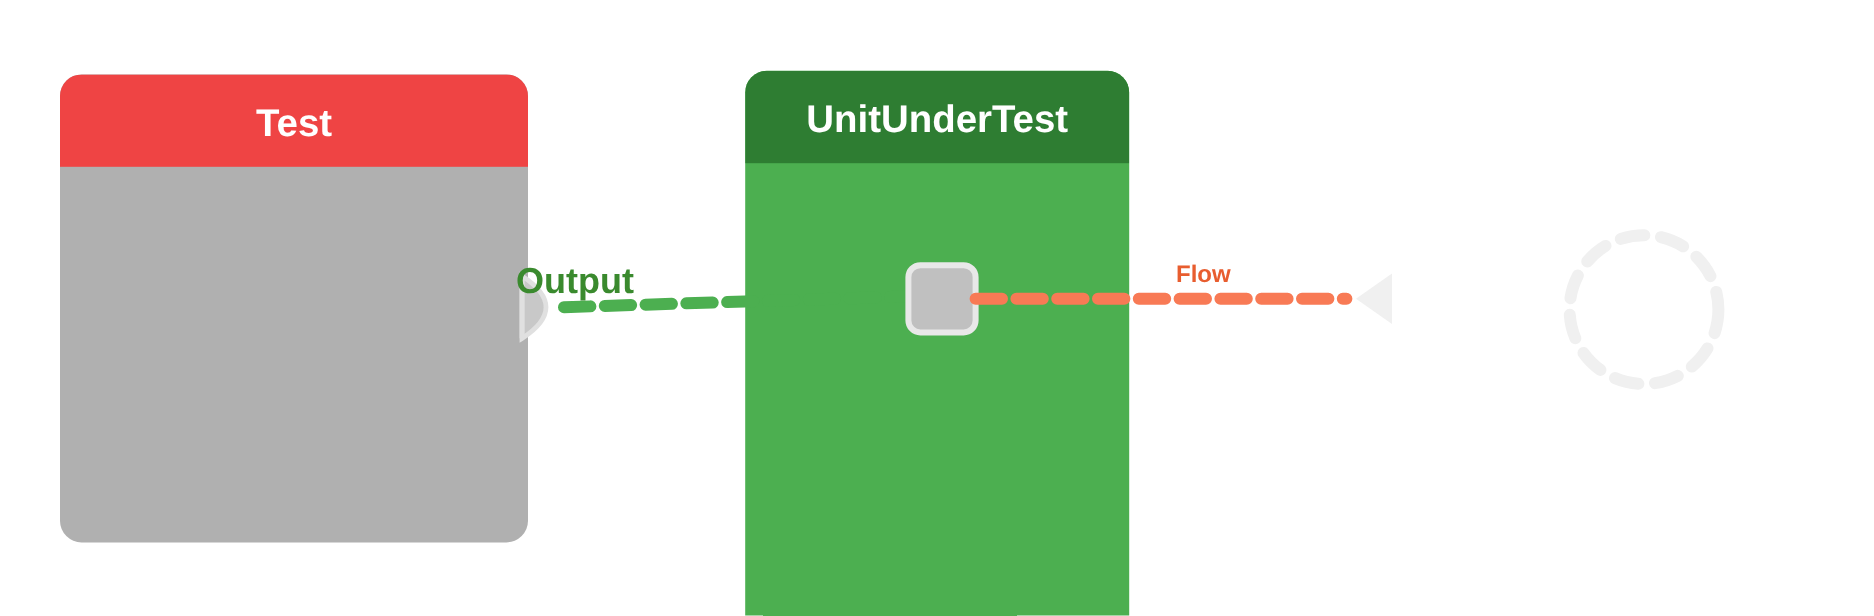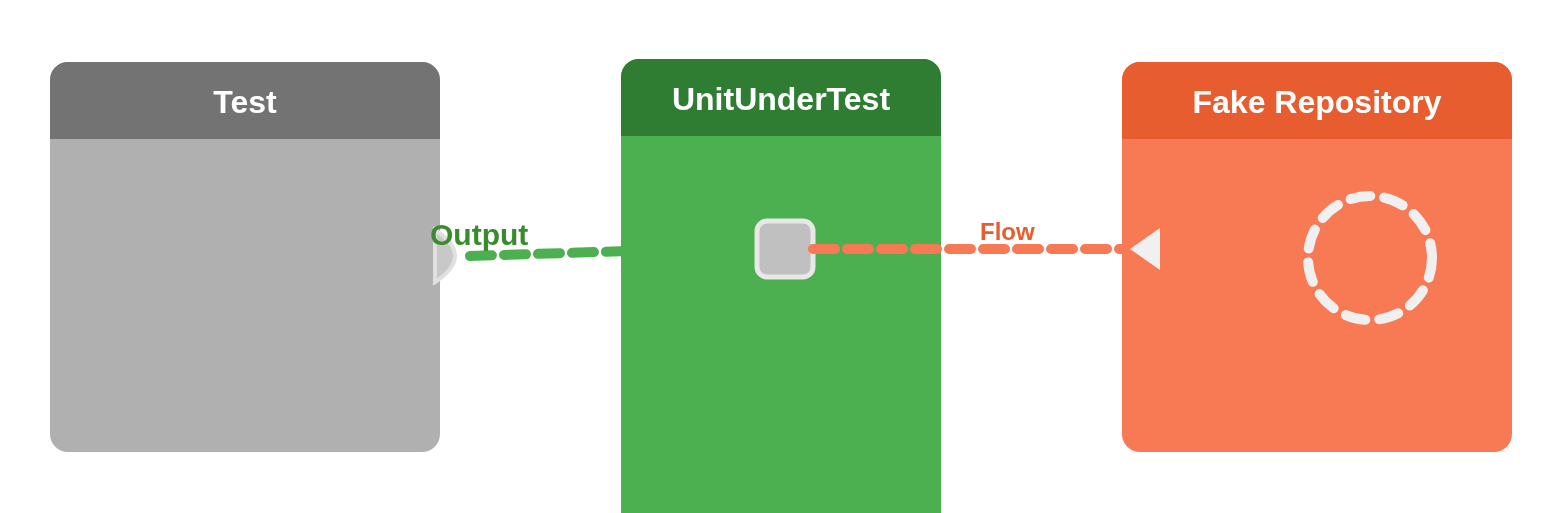--- a/index.html
+++ b/index.html
@@ -59,21 +59,21 @@
     .box-header {
       width: 100%;
       padding: 22px 0 18px 0;
       text-align: center;
       font-size: 32px;
       font-weight: 600;
       color: #ffffff;
     }
 
     .box-test .box-header {
-      background: #737373;
+      background: #ef4444;
     }
 
     .box-unit .box-header {
       background: #2e7d32;
     }
 
     .box-fake .box-header {
       background: #e85d2f;
     }
 
@@ -94,41 +94,38 @@
       top: 218px;
       font-size: 30px;
       font-weight: 600;
       color: #3a8a2e;
     }
 
     .label-flow {
       position: absolute;
       left: 980px;
       top: 218px;
-      font-size: 24px;
+      font-size: 20px;
       font-weight: 700;
       color: #e85d2f;
     }
   </style>
 </head>
 <body>
 
 <div class="diagram">
 
   <div class="box box-test">
     <div class="box-header">Test</div>
   </div>
 
   <div class="box box-unit">
     <div class="box-header">UnitUnderTest</div>
   </div>
 
-  <div class="box box-fake">
-    <div class="box-header">Fake Repository</div>
-  </div>
 
   <svg class="connection-layer" viewBox="0 0 1562 513">
 
     <g>
       <path d="M 435 230 L 435 282 Q 475 256 435 230 Z" fill="#c8c8c8" stroke="#e0e0e0" stroke-width="4"></path>
       <path d="M 435 230 L 435 282" fill="none" stroke="#e0e0e0" stroke-width="4"></path>
     </g>
 
     <line x1="470" y1="256" x2="757" y2="247" stroke="#4caf50" stroke-width="10" stroke-dasharray="22,12" stroke-linecap="round"></line>
 

